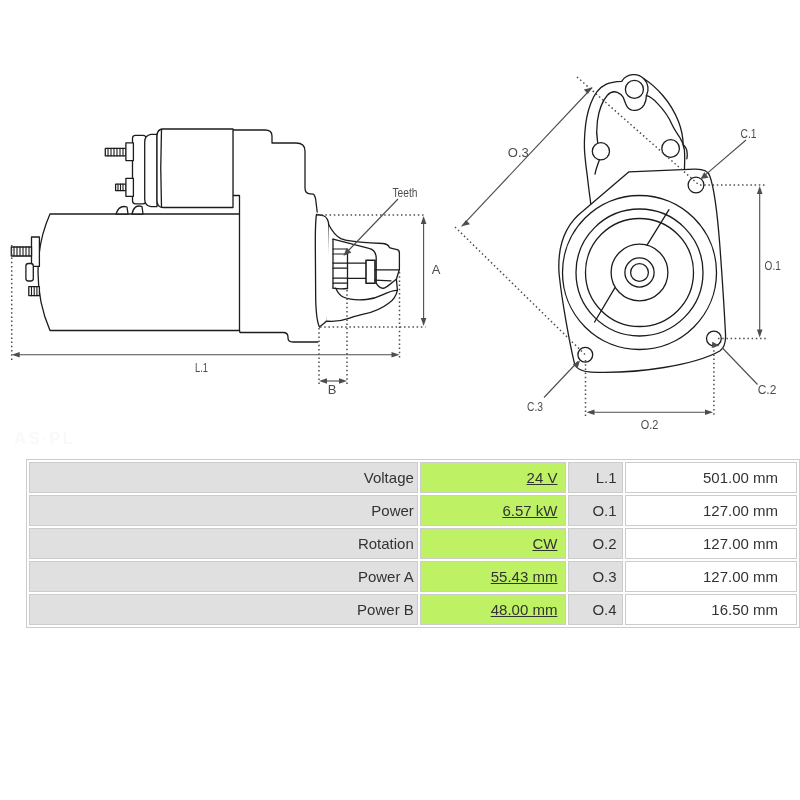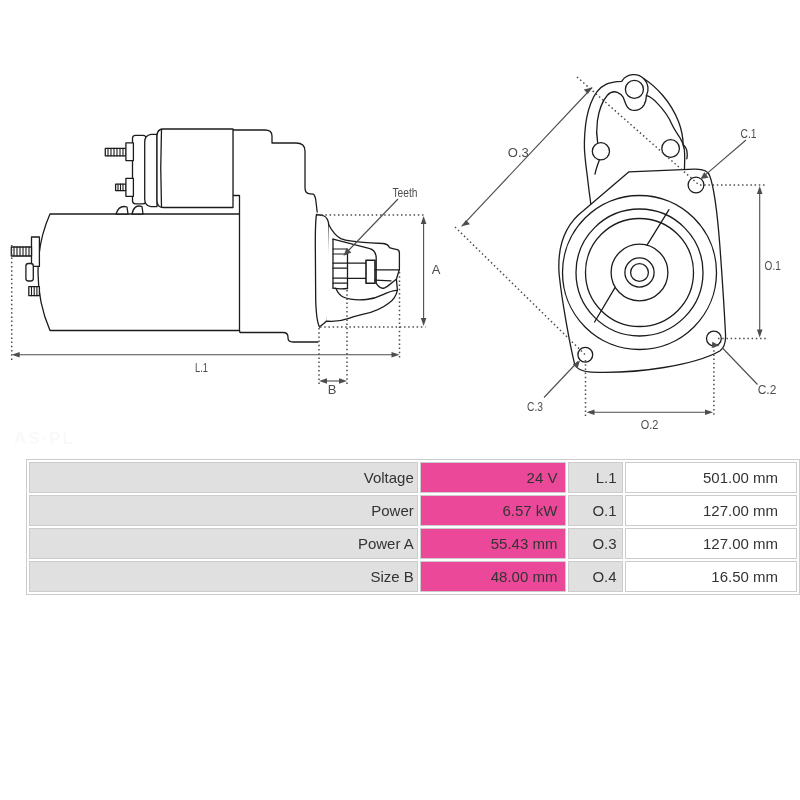--- a/index.html
+++ b/index.html
@@ -2,21 +2,21 @@
 <html><head>
 <meta charset="utf-8">
 <style>
 html,body{margin:0;padding:0;background:#fff;width:800px;height:800px;overflow:hidden;}
 body{font-family:"Liberation Sans", sans-serif;position:relative;}
 #draw{position:absolute;left:0;top:0;}
 #wm{position:absolute;left:14px;top:429px;color:#f9f9f9;font-size:17px;font-weight:bold;letter-spacing:2px;}
 table{position:absolute;left:26px;top:459px;border-collapse:separate;border-spacing:2px;border:1px solid #ccc;background:#fff;}
 td{border:1px solid #ccc;font-family:"Liberation Sans", sans-serif;font-size:15px;color:#333;height:29px;text-align:right;white-space:nowrap;padding:0 8px 0 0;}
 td.l{background:#e0e0e0;width:395px;padding-right:3px;}
-td.v{background:#ec4899;width:139px;}
+td.v{background:#bef264;width:139px;text-decoration:underline;}
 td.k{background:#e0e0e0;width:48px;padding-right:5px;}
 td.m{background:#fff;width:155px;padding-right:18px;}
 </style>
 </head>
 <body>
 <svg id="draw" width="800" height="455" viewBox="0 0 800 455">
 <g fill="#fff" stroke="#1c1c1c" stroke-width="1.3" stroke-linejoin="round" stroke-linecap="round">
 
 <path d="M50,214 L239.5,214 L239.5,330.5 L50,330.5 C42,312 38,290 38,272 C38,254 42,232 50,214 Z" stroke="none"></path>
       <path d="M239.5,330.5 L50,330.5 C42,312 38,290 38,272 C38,254 42,232 50,214 L239.5,214" fill="none"></path>
@@ -171,25 +171,31 @@
         <td class="k">L.1</td>
         <td class="m">501.00 mm</td>
       </tr>
 <tr>
         <td class="l">Power</td>
         <td class="v">6.57 kW</td>
         <td class="k">O.1</td>
         <td class="m">127.00 mm</td>
       </tr>
 <tr>
+        <td class="l">Rotation</td>
+        <td class="v">CW</td>
+        <td class="k">O.2</td>
+        <td class="m">127.00 mm</td>
+      </tr>
+<tr>
         <td class="l">Power A</td>
         <td class="v">55.43 mm</td>
         <td class="k">O.3</td>
         <td class="m">127.00 mm</td>
       </tr>
 <tr>
-        <td class="l">Size B</td>
+        <td class="l">Power B</td>
         <td class="v">48.00 mm</td>
         <td class="k">O.4</td>
         <td class="m">16.50 mm</td>
       </tr>
 </tbody>
   </table>
 
 </body></html>

